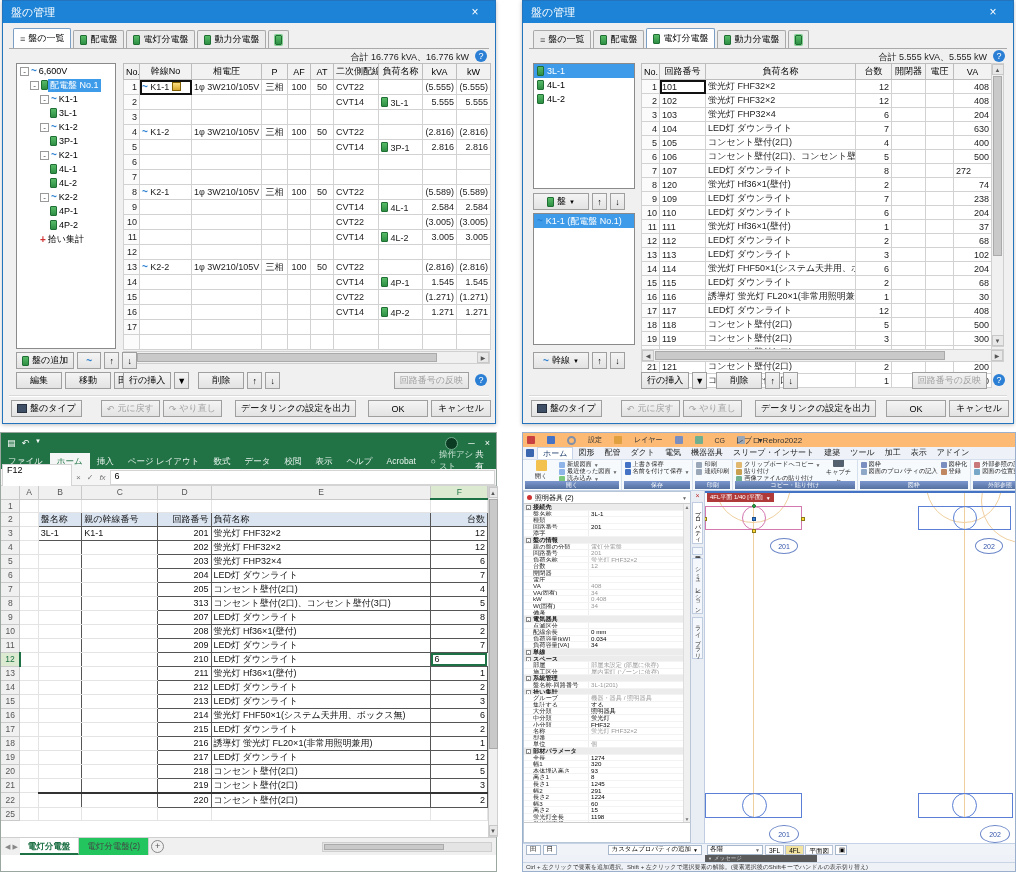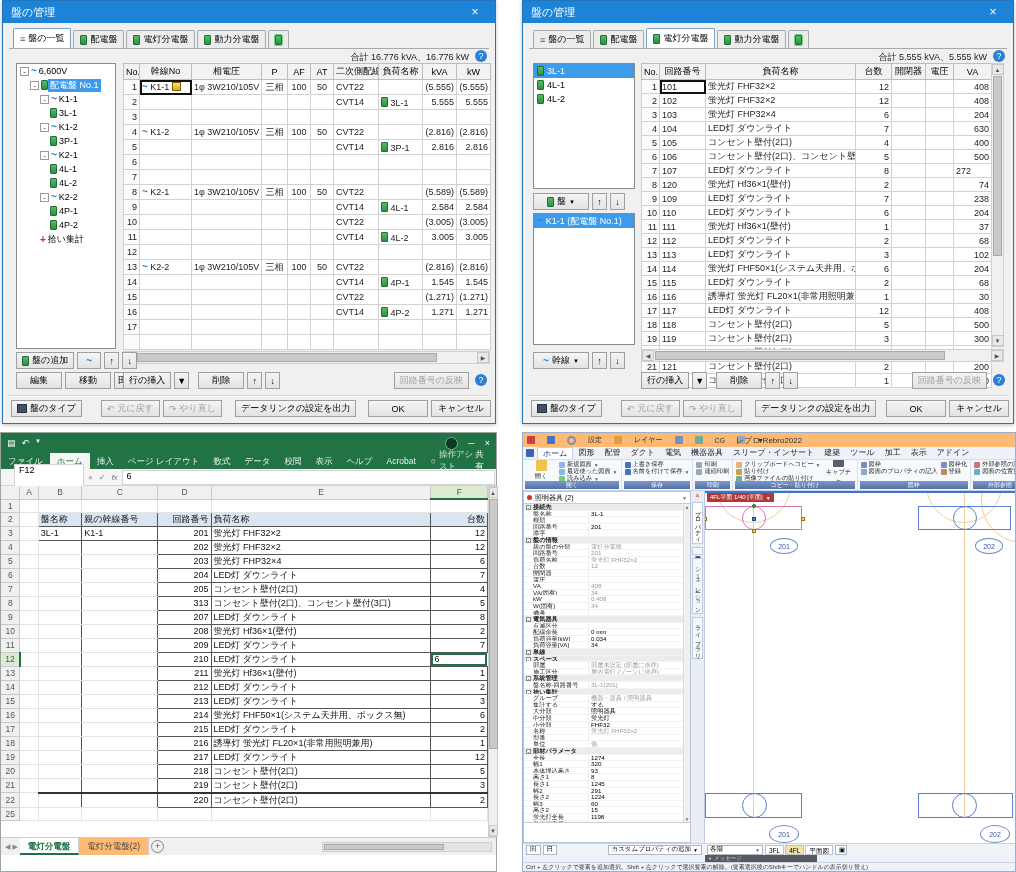--- a/index.html
+++ b/index.html
@@ -55,39 +55,39 @@
 .xl-title .t{position:absolute;left:0;right:0;text-align:center;pointer-events:none}
 .xl-qat{display:flex;gap:6px;font-size:9px;z-index:1}
 .xl-caps{margin-left:auto;display:flex;gap:10px;align-items:center;z-index:1}
 .avatar{width:13px;height:13px;border-radius:50%;background:#0b3b22;border:1px solid #6fae8c}
 .xl-tabs{height:16px;background:#217346;display:flex;align-items:center;color:#e8f2ec;font-size:8.5px}
 .xl-tab{padding:0 7px;height:16px;line-height:16px;white-space:nowrap}
 .xl-tab.active{background:#f3f6f4;color:#217346}
 .xl-assist{margin-left:8px;display:flex;align-items:center;gap:3px;color:#cfe5d9}
 .xl-share{margin-left:auto;padding-right:8px;color:#fff}
 .xl-formula{position:absolute;left:0;right:0;top:36px;height:17px;background:#f5f5f5;border-bottom:1px solid #d4d4d4;display:flex;align-items:center;font-size:9px}
-.xl-name{width:70px;height:26px;background:#fff;border:1px solid #d4d4d4;padding:0 4px;margin-left:13px}
+.xl-name{width:70px;height:26px;background:#fff;border:1px solid #d4d4d4;padding:0 4px;margin-left:1px}
 .fxs{color:#777;font-size:8px;padding:0 4px;display:flex;gap:6px;font-style:italic}
 .xl-fbar{flex:1;height:15px;background:#fff;border:1px solid #d4d4d4;padding:0 4px;margin-right:1px}
 .xl-gridwrap{position:absolute;left:0;top:53px;width:487px;height:351px;overflow:hidden;background:#fff}
 .xt{border-collapse:collapse;table-layout:fixed}
 .xt td{height:13px;font-size:9px;padding:0 2px;white-space:nowrap;overflow:hidden;border-right:1px solid #e4e4e4;border-bottom:1px solid #e4e4e4;color:#111}
 .xt td.hd{background:#f0f0f0;color:#555;text-align:center;border-right:1px solid #c9c9c9;border-bottom:1px solid #c9c9c9;font-size:8.5px}
 .xt td.xhdr{background:#dbe5f1;border:1px solid #555}
 .xt td.db{border:1px solid #555}
 .xt td.bc{border-left:1px solid #555;border-right:1px solid #555}
 .xt td.hb{border-bottom:1px solid #555}
 .xt td.pgb{border-bottom:2px solid #333}
 .xt td.ar{text-align:right}
 .xt td.fsel{outline:2px solid #1e7145;outline-offset:-2px}
 .xt td.selhdr{background:#dcead2;color:#1e7145;border-right:2px solid #1e7145}
 .xt td.selcol{background:#dcead2;color:#1e7145;border-bottom:2px solid #1e7145}
 .xl-vscroll{position:absolute;left:487px;top:53px;width:10px;height:351px}
 .xl-sheets{position:absolute;left:0;right:0;top:404px;height:18px;background:#f0f0f0;border-top:1px solid #cfcfcf;display:flex;align-items:center;font-size:8.5px;gap:2px;padding:0 4px}
-.sh-tab{padding:0 8px;height:17px;line-height:17px;background:#fdba74;border-right:1px solid #cfcfcf;color:#444}
+.sh-tab{padding:0 8px;height:17px;line-height:17px;background:#22c55e;border-right:1px solid #cfcfcf;color:#444}
 .sh-tab.active{background:#fff;color:#1e7145;font-weight:bold;border-bottom:2px solid #1e7145}
 .sh-add{width:13px;height:13px;border-radius:50%;border:1px solid #888;color:#555;text-align:center;line-height:11px;font-size:9px}
 .sh-scroll{margin-left:auto;width:170px;height:10px;background:#e4e4e4;border:1px solid #cfcfcf;display:flex;align-items:center}
 .xl-status{position:absolute;left:0;right:0;top:422px;height:18px;background:#f0f0f0;border-top:1px solid #d4d4d4;display:flex;align-items:center;font-size:8.5px;color:#444;padding:0 8px}
 .xl-zoom{margin-left:auto;display:flex;align-items:center;gap:5px}
 .zoomtrack{width:70px;height:2px;background:#a8a8a8;position:relative}
 .zoomknob{position:absolute;left:32px;top:-3px;width:3px;height:8px;background:#666}
 
 .cad{background:#eef2f8;border:1px solid #9ab0cc;font-size:7px}
 .cad-title{height:14px;background:#fdba74;display:flex;align-items:center;gap:12px;padding:0 4px;font-size:8px;position:relative}

